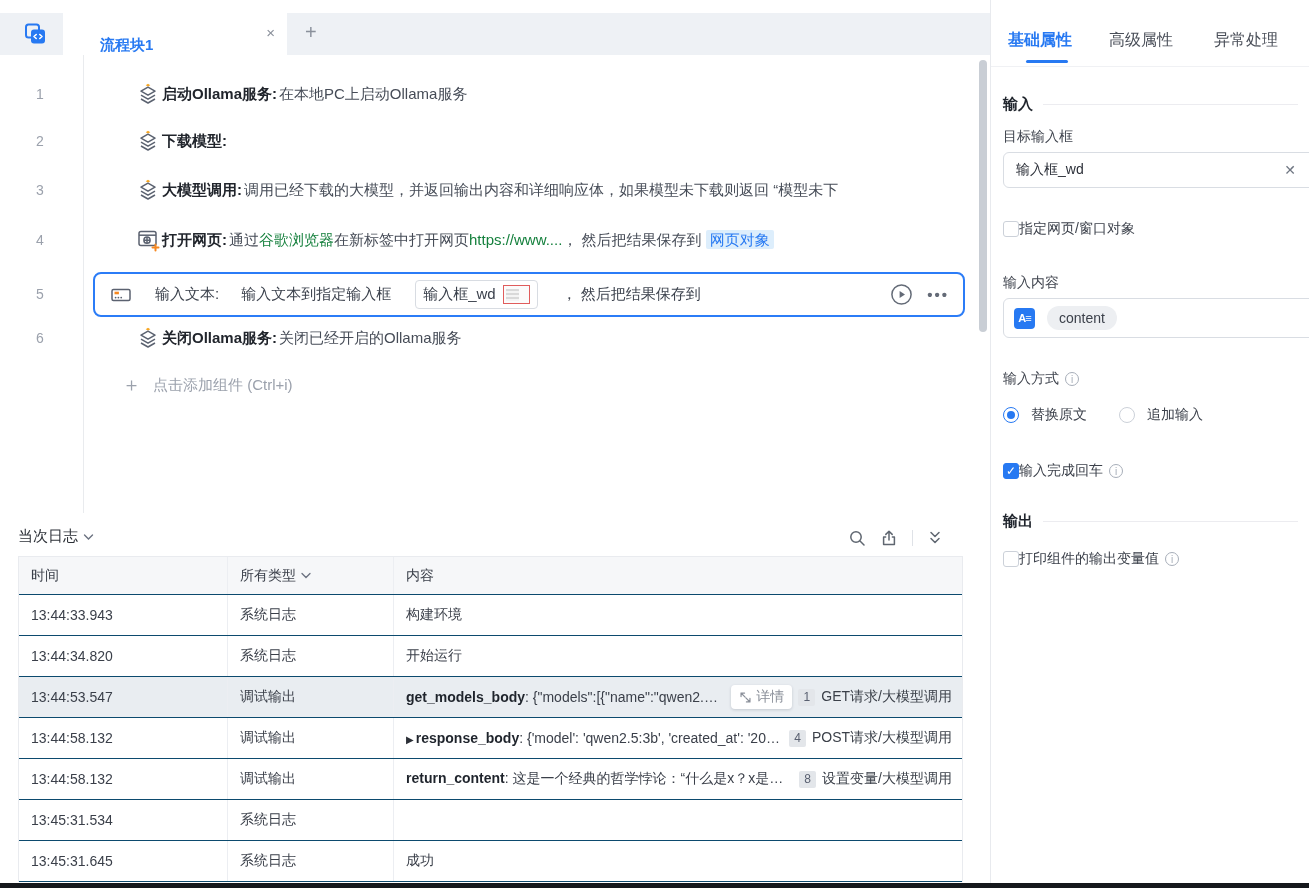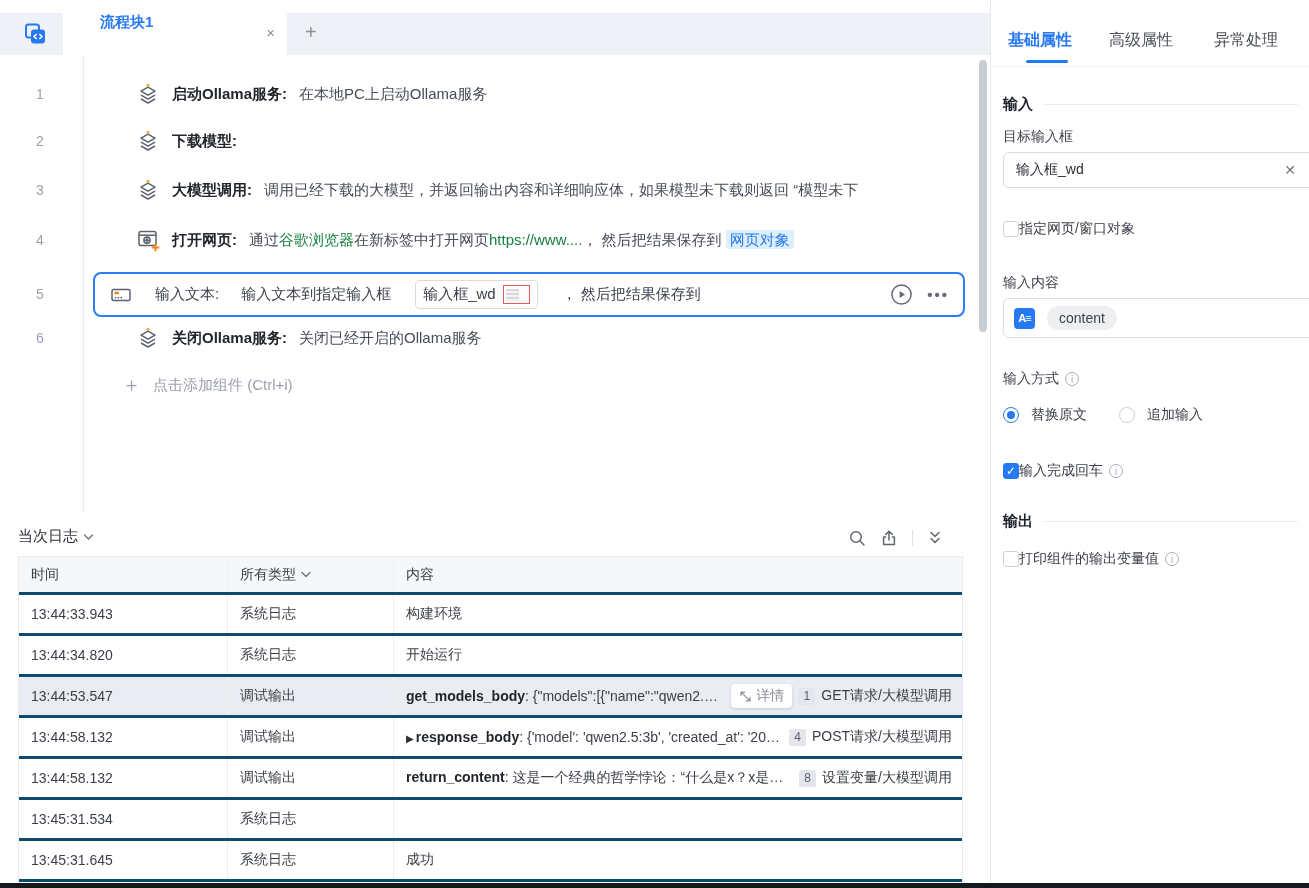--- a/index.html
+++ b/index.html
@@ -4,29 +4,29 @@
 <style>
   * { margin:0; padding:0; box-sizing:border-box; }
   html,body { background:#fff; }
   .screen {
     position:relative; width:1309px; height:888px; overflow:hidden;
     background:#fff; font-family:"Liberation Sans", sans-serif; color:#3d434e;
   }
   
   .tabbar { position:absolute; left:0; top:13px; width:990px; height:42px; background:#eef1f5; }
   .block-btn { position:absolute; left:20px; top:7px; width:30px; height:28px; display:flex; align-items:center; justify-content:center; cursor:pointer; }
-  .tab-active { position:absolute; left:63px; top:0; width:224px; height:42px; background:#fff; display:flex; align-items:flex-start; }
+  .tab-active { position:absolute; left:63px; top:0; width:224px; height:42px; background:#fff; display:flex; align-items:flex-end; }
   .tab-active .tab-label { margin-left:37px; font-size:15px; font-weight:700; color:#2779f2; }
   .tab-close { position:absolute; right:12px; top:10px; font-size:15px; color:#8a909b; cursor:pointer; line-height:20px; }
   .tab-add { position:absolute; left:305px; top:8px; font-size:20px; color:#8a909b; cursor:pointer; }
   
   .editor { position:absolute; left:0; top:55px; width:990px; height:460px; background:#fff; }
   .gutter-line { position:absolute; left:83px; top:0; width:1px; height:458px; background:#e9ebee; }
   .lineno { position:absolute; left:10px; width:60px; text-align:center; font-size:14px; color:#9ba1ac; line-height:30px; }
-  .step { position:absolute; left:136px; height:30px; display:flex; align-items:center; gap:12px; font-size:15px; cursor:pointer; white-space:nowrap; }
+  .step { position:absolute; left:136px; height:30px; display:flex; align-items:center; gap:2px; font-size:15px; cursor:pointer; white-space:nowrap; }
   .step .stitle { font-weight:700; color:#21252c; }
   .step .sdesc { color:#464c57; }
   .slink { color:#15803d; }
   .schip { color:#2779f2; background:#ddeefc; padding:1px 4px; border-radius:2px; }
   .n1,.s1{top:24px;} .n2,.s2{top:71px;} .n3,.s3{top:120px;} .n4,.s4{top:170px;}
   .n5{top:224px;} .n6,.s6{top:268px;} .addr{top:315px;}
   .sel-step { position:absolute; left:93px; top:217px; width:872px; height:45px; border:2px solid #2b7cf7; border-radius:8px; background:#fff; display:flex; align-items:center; padding:0 14px; gap:22px; font-size:15px; cursor:pointer; white-space:nowrap; }
   .inline-box { display:inline-flex; align-items:center; gap:7px; border:1px solid #d8dce2; border-radius:4px; height:29px; padding:0 7px; margin:0 2px; color:#3b414c; }
   .thumb { width:27px; height:19px; border:1px solid #e05c5c; background:#fbfbfb; position:relative; }
   .thumb::before { content:""; position:absolute; left:2px; top:3px; width:13px; height:12px; background:repeating-linear-gradient(180deg,#d9d9d9 0 2px,#f4f4f4 2px 4px); }
@@ -35,21 +35,21 @@
   .more-btn { color:#646b77; font-size:15px; letter-spacing:2px; font-weight:700; }
   .add-row { position:absolute; left:122px; display:flex; align-items:center; gap:12px; color:#9ba1ac; font-size:15px; height:30px; cursor:pointer; }
   .add-row .plus { font-size:19px; color:#9ba1ac; }
   .scroll-thumb { position:absolute; left:979px; top:60px; width:8px; height:272px; border-radius:4px; background:#c9ced5; }
   
   .log-head { position:absolute; left:18px; top:527px; display:flex; align-items:center; gap:5px; font-size:15px; color:#2b2f36; cursor:pointer; }
   .log-tools { position:absolute; top:529px; left:848px; display:flex; align-items:center; gap:14px; }
   .log-tools .vdiv { width:1px; height:16px; background:#dfe2e7; }
   .tool { cursor:pointer; display:flex; align-items:center; }
   .logtable { position:absolute; left:18px; top:556px; width:945px; border:1px solid #e9ebef; border-bottom:none; font-size:14px; }
-  .lrow { display:flex; height:41px; align-items:center; border-bottom:3px solid #0c4a6e; background:#fff; }
+  .lrow { display:flex; height:41px; align-items:center; border-bottom:1px solid #0c4a6e; background:#fff; }
   .lrow.hdr { height:38px; background:#f6f7f9; color:#4b515c; }
   .lrow.hl { background:#e9edf1; }
   .c-time { width:209px; padding-left:12px; flex:none; align-self:stretch; display:flex; align-items:center; border-right:1px solid #eceef2; color:#3a3f49; }
   .c-type { width:166px; padding-left:12px; flex:none; align-self:stretch; display:flex; align-items:center; border-right:1px solid #eceef2; color:#3a3f49; gap:5px; }
   .c-content { flex:1; min-width:0; padding:0 10px 0 12px; display:flex; align-items:center; gap:8px; color:#3a3f49; }
   .c-main { flex:1; min-width:0; overflow:hidden; white-space:nowrap; text-overflow:ellipsis; }
   .c-main b { color:#1f242c; }
   .c-meta { flex:none; display:flex; align-items:center; gap:6px; white-space:nowrap; }
   .detail-btn { display:flex; align-items:center; gap:4px; background:#fff; border-radius:4px; padding:3px 8px; color:#8a8f99; box-shadow:0 1px 3px rgba(30,40,60,.18); cursor:pointer; }
   .badge { min-width:17px; height:17px; padding:0 3px; background:#e3e6ea; color:#596070; font-size:12px; display:flex; align-items:center; justify-content:center; border-radius:2px; }

